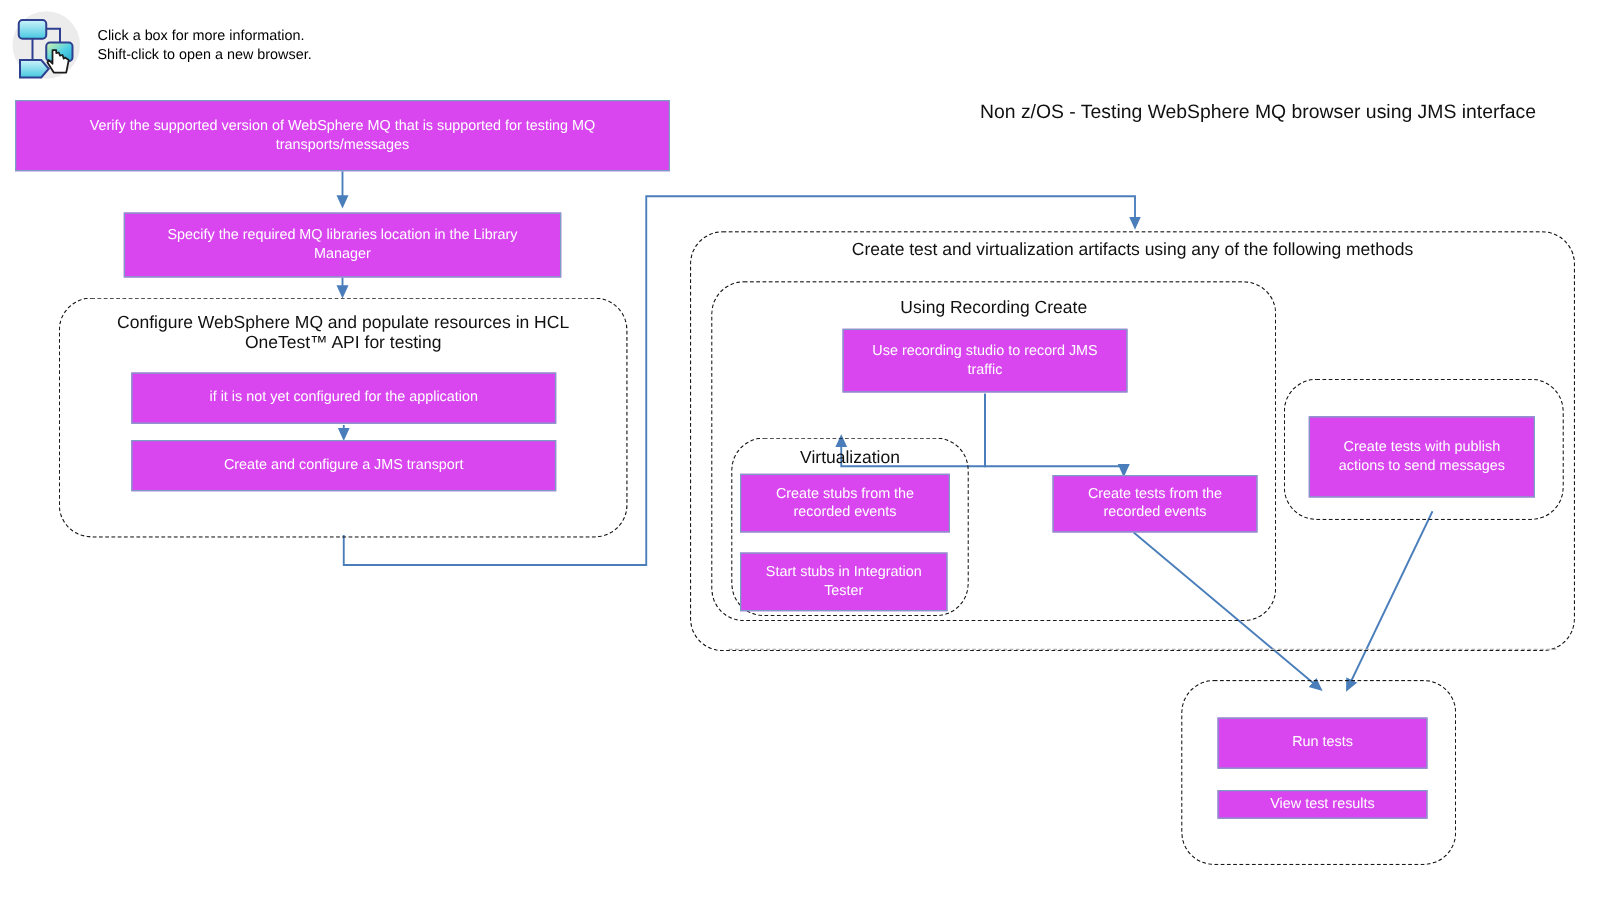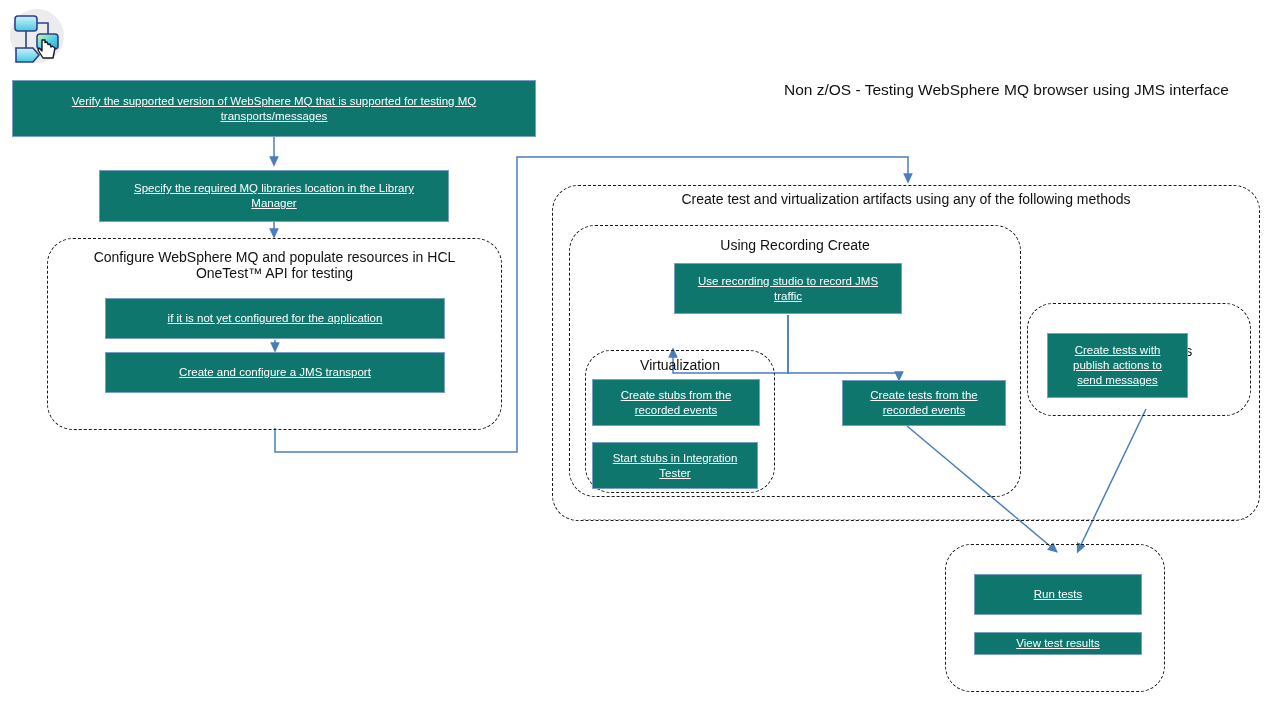--- a/index.html
+++ b/index.html
@@ -24,30 +24,29 @@
 
   
   .page-title{
     position:absolute;left:784px;top:78px;width:470px;
     font-size:15.5px;line-height:23px;color:#111;
   }
 
   
   .box{
     position:absolute;
-    background:#0f766e;
+    background:#d946ef;
     border:1px solid #7a9fc4;
     color:#ffffff;
     font-size:11.5px;
     line-height:15px;
     display:flex;align-items:center;justify-content:center;
     text-align:center;
     box-sizing:border-box;
     padding:2px 18px;
-    text-decoration:underline;
   }
 
   
   .group{
     position:absolute;
     border:1.6px dashed #1a1a1a;
     border-radius:26px;
     box-sizing:border-box;
     background:transparent;
   }
@@ -85,20 +84,22 @@
       <path d="M18 23 L18 40" stroke="#2f3f8f" stroke-width="1.6" fill="none"></path>
       <path d="M29 15 L40 15 L40 26" stroke="#2f3f8f" stroke-width="1.6" fill="none"></path>
       <rect x="29" y="26" width="21" height="15" rx="3" fill="url(#gcy2)" stroke="#2f3f8f" stroke-width="1.6"></rect>
       <path d="M8 40 h17 l6 7 l-6 7 h-17 z" fill="url(#gcy)" stroke="#2f3f8f" stroke-width="1.6"></path>
       <g transform="translate(30,30)">
         <path d="M4 2 L4 13 L1 10 L0 12 L5 20 L15 20 L17 10 L14 8 L13 9 L12 6 L10 6.5 L9 4 L7 4.5 L7 2 Z" fill="#ffffff" stroke="#1b1b1b" stroke-width="1.4" stroke-linejoin="round"></path>
       </g>
     </svg>
   </div>
 
+  <div class="hdr-text">Click a box for more information.
+Shift-click to open a new browser.</div>
 
   <div class="page-title">Non z/OS - Testing WebSphere MQ browser using JMS interface</div>
 
   <svg id="wires" viewBox="0 0 1280 720" xmlns="http://www.w3.org/2000/svg">
     <defs>
       <marker id="ar" markerWidth="9" markerHeight="9" refX="5.2" refY="3.2" orient="auto">
         <path d="M0,0 L7,3.2 L0,6.4 z" fill="#4a7ebb"></path>
       </marker>
     </defs>
     <g stroke="#4a7ebb" stroke-width="1.5" fill="none">
@@ -149,19 +150,19 @@
   <div class="box" style="left:105px;top:298px;width:340px;height:41px;">if it is not yet configured for the application</div>
 
   <div class="box" style="left:674px;top:263px;width:228px;height:51px;">Use recording studio to record JMS traffic</div>
 
   <div class="box" style="left:592px;top:379px;width:168px;height:47px;">Create stubs from the recorded events</div>
 
   <div class="box" style="left:592px;top:442px;width:166px;height:47px;">Start stubs in Integration Tester</div>
 
   <div class="box" style="left:817px;top:380px;width:164px;height:46px;margin-left:25px;">Create tests from the recorded events</div>
 
-  <div class="box" style="left:1047px;top:333px;width:141px;height:65px;">Create tests with publish actions to send messages</div>
+  <div class="box" style="left:1047px;top:333px;width:181px;height:65px;">Create tests with publish actions to send messages</div>
 
   <div class="box" style="left:974px;top:574px;width:168px;height:41px;">Run tests</div>
 
   <div class="box" style="left:974px;top:632px;width:168px;height:23px;">View test results</div>
 
 </div>
 
 </body></html>

